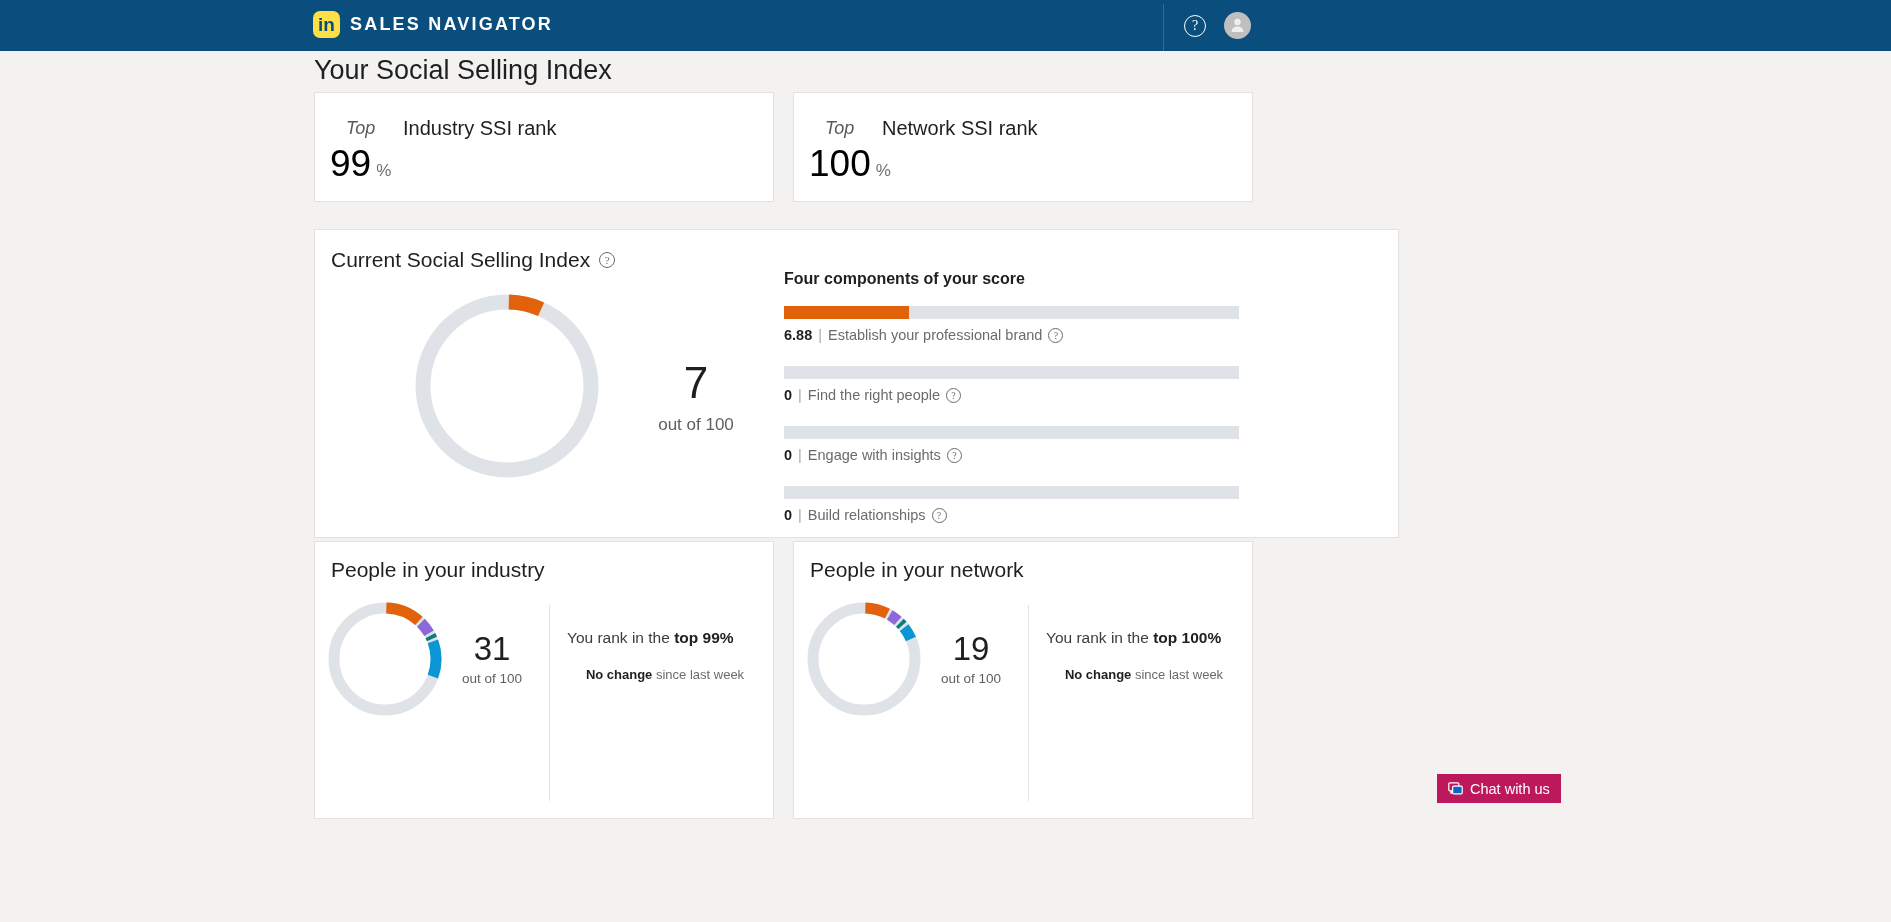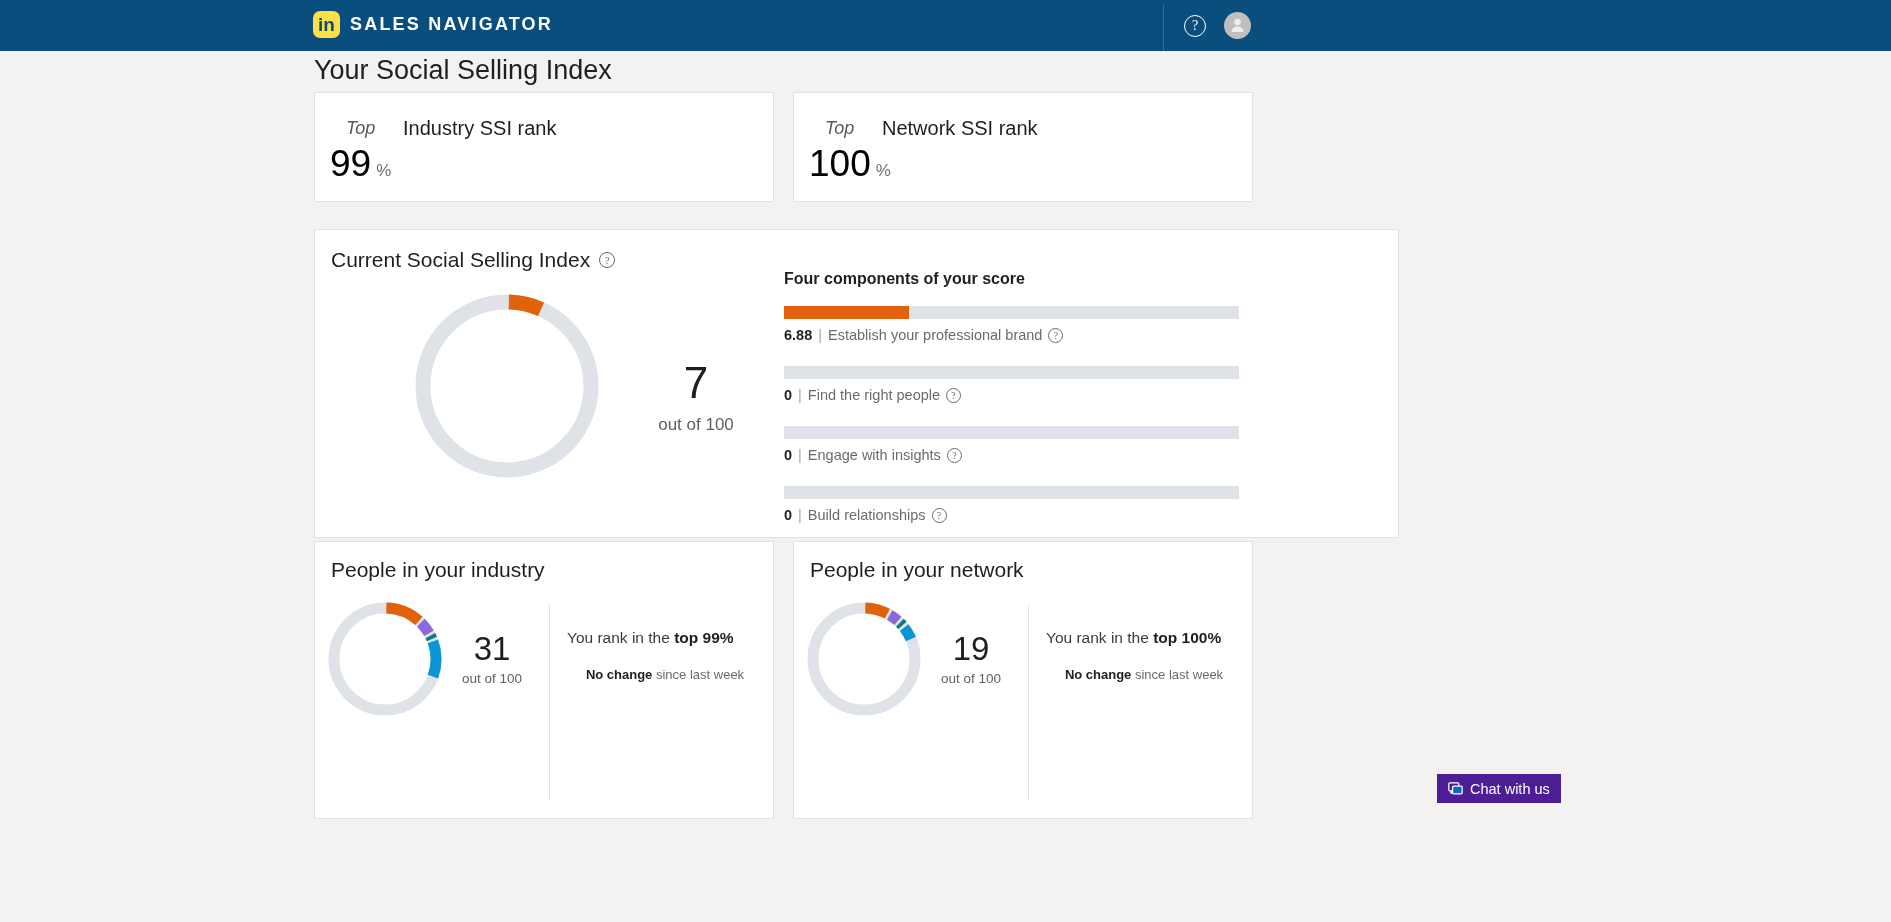--- a/index.html
+++ b/index.html
@@ -147,21 +147,21 @@
     font-size: 15.5px; color: #3c3c3c; line-height: 1.33;
   }
   .ppl-text b { font-weight: bold; color: #1f1f1f; }
   .ppl-text .p2 { margin-top: 27px; }
   .ppl-text .p3 { margin-top: 17px; font-size: 13px; color: #6b6b6b; text-align: center; }
   .ppl-text .p3 b { font-size: 13px; }
 
   
   .chat-btn {
     position: absolute; left: 1437px; top: 723px;
-    height: 29px; padding: 0 11px; background: #4c1d95;
+    height: 29px; padding: 0 11px; background: #be185d;
     color: #ffffff; font-size: 14.5px;
     display: flex; align-items: center; gap: 7px;
     cursor: pointer; white-space: nowrap;
   }
 </style>
 </head>
 <body>
 
 <div class="navbar">
   <div class="nav-brand">

